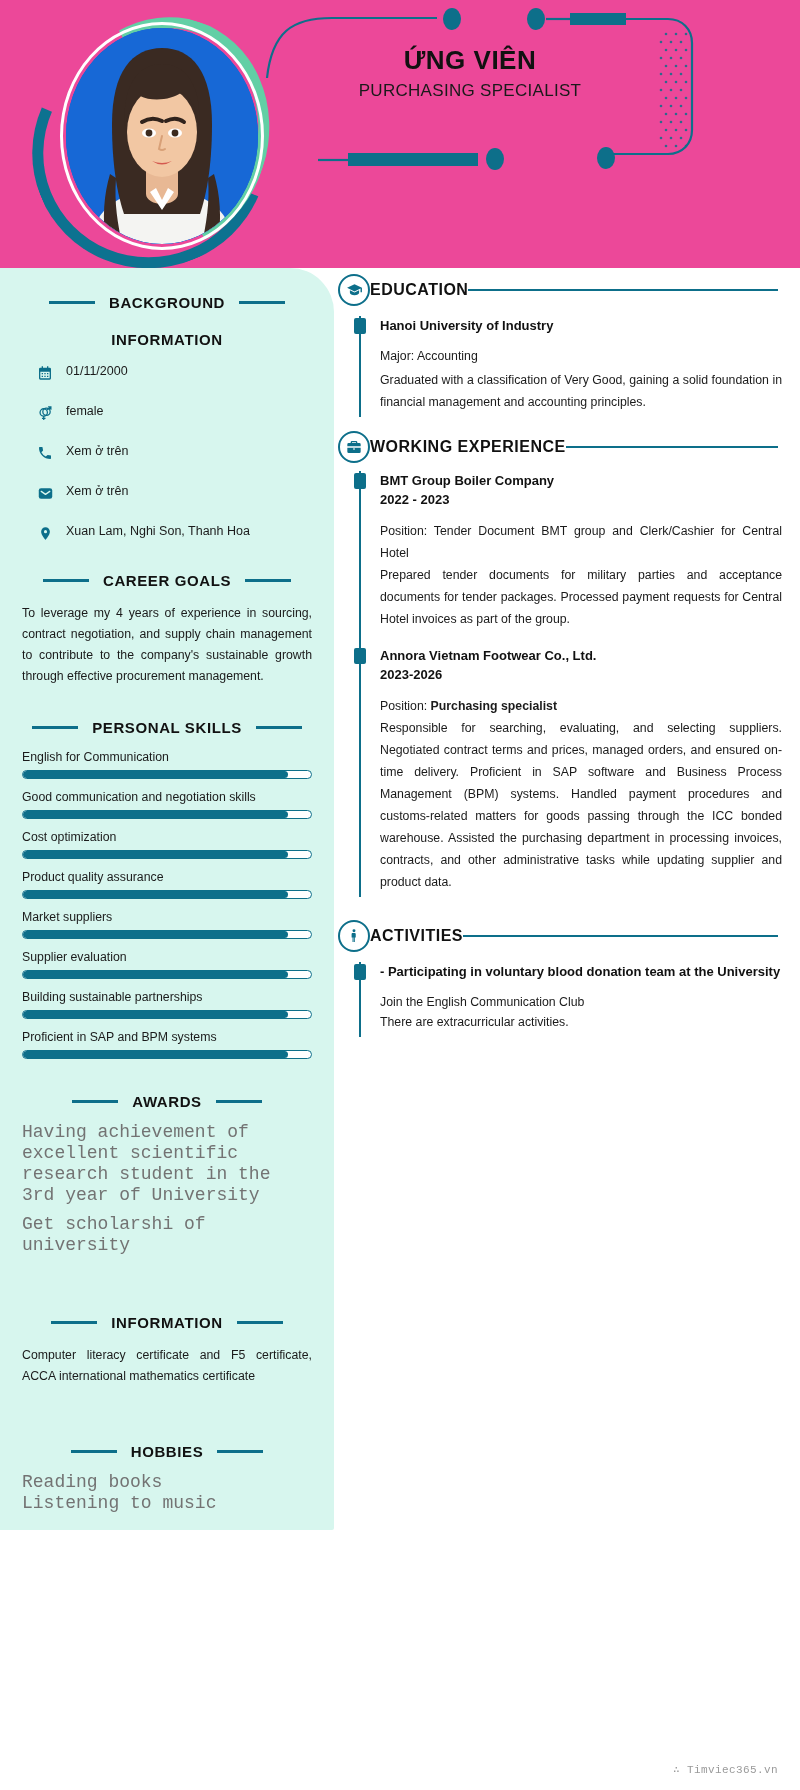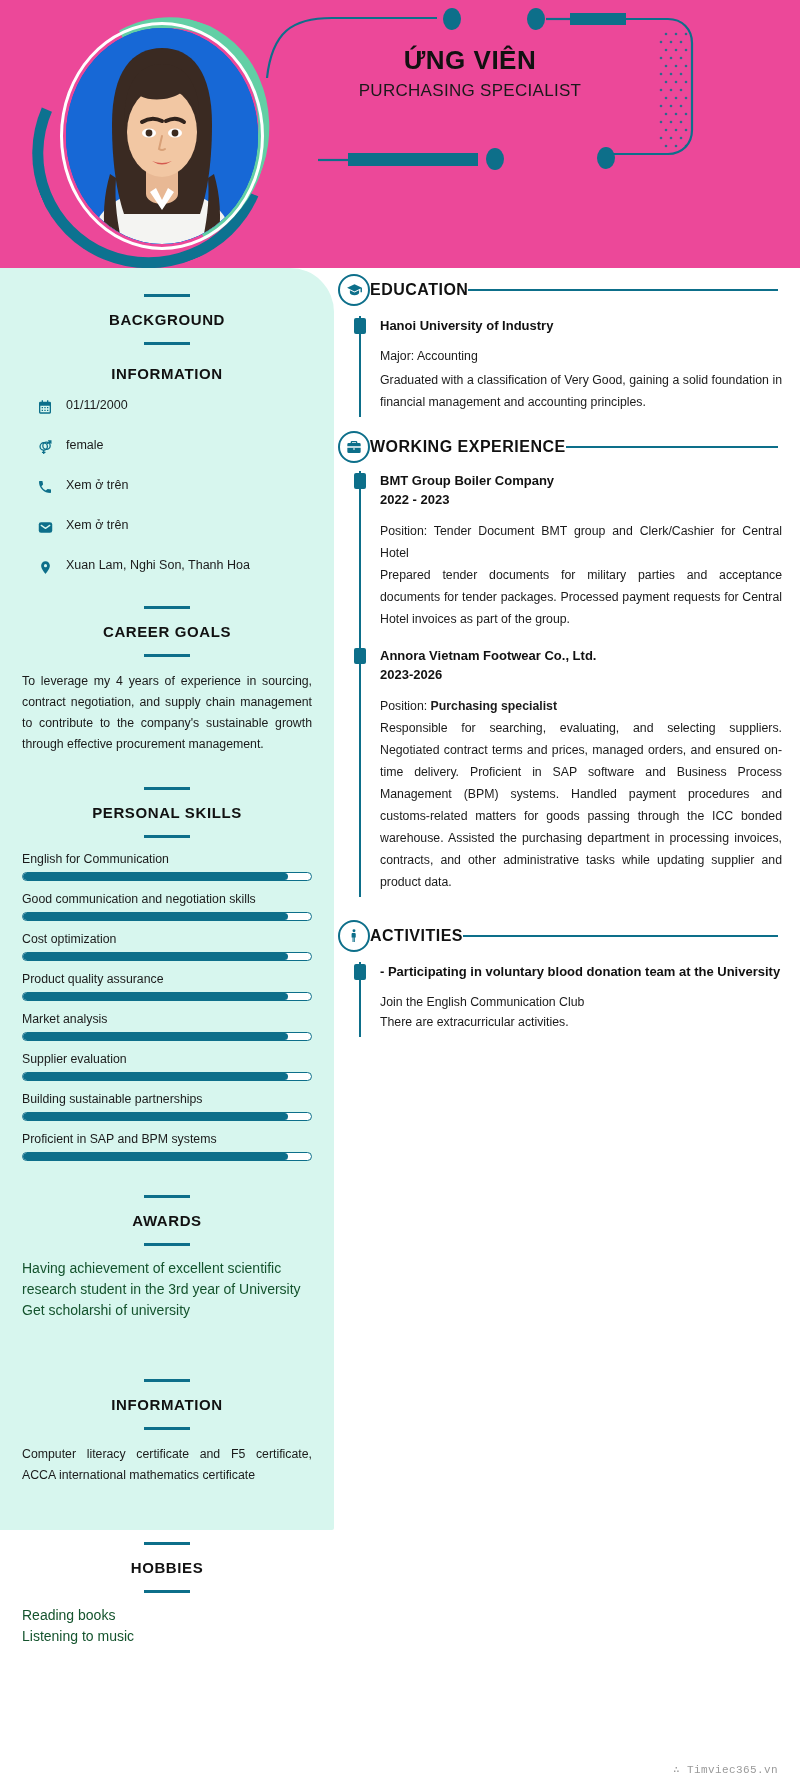--- a/index.html
+++ b/index.html
@@ -100,21 +100,20 @@
     border-top-right-radius: 44px;
     border-bottom-right-radius: 2px;
     padding: 0 22px;
   }
   .sect-head {
     display: flex;
     align-items: center;
     justify-content: center;
     gap: 14px;
     margin-top: 26px;
-    flex-direction: column;
   }
   .sect-head .rule { width: 46px; height: 3px; background: #0d6f8a; flex: none; }
   .sect-head .title {
     font-size: 15px;
     font-weight: bold;
     letter-spacing: 0.6px;
     color: #111;
     text-align: center;
   }
   .sect-head2 {
@@ -138,23 +137,24 @@
 
   .para {
     margin-top: 14px;
     font-size: 12.3px;
     line-height: 21px;
     color: #1b1b1b;
     text-align: justify;
   }
   .para-left {
     margin-top: 12px;
-    font-size: 14px;
+    font-size: 18px;
     line-height: 21px;
-    color: #14532d;
+    color: #737373;
+    font-family: Liberation Mono, monospace;
   }
 
   .skills { margin-top: 14px; }
   .skill { margin-bottom: 11px; }
   .skill .lbl { font-size: 12.3px; color: #1b1b1b; margin-bottom: 6px; }
   .bar {
     position: relative;
     height: 9px;
     border: 1px solid #0d6f8a;
     border-radius: 6px;
@@ -451,21 +451,21 @@
               <div class="fill" style="width: 92%;"></div>
             </div>
           </div>
           <div class="skill">
             <div class="lbl">Product quality assurance</div>
             <div class="bar">
               <div class="fill" style="width: 92%;"></div>
             </div>
           </div>
           <div class="skill">
-            <div class="lbl">Market analysis</div>
+            <div class="lbl">Market suppliers</div>
             <div class="bar">
               <div class="fill" style="width: 92%;"></div>
             </div>
           </div>
           <div class="skill">
             <div class="lbl">Supplier evaluation</div>
             <div class="bar">
               <div class="fill" style="width: 92%;"></div>
             </div>
           </div>
@@ -482,21 +482,21 @@
             </div>
           </div>
         </div>
 
       <div class="sect-head" style="margin-top:34px">
         <span class="rule"></span>
         <span class="title">AWARDS</span>
         <span class="rule"></span>
       </div>
       <div class="para-left"> Having achievement of excellent scientific research student in the 3rd year of University</div>
-      <div class="para-left" style="margin-top:0"> Get scholarshi of university</div>
+      <div class="para-left" style="margin-top:8px"> Get scholarshi of university</div>
 
       <div class="sect-head" style="margin-top:58px">
         <span class="rule"></span>
         <span class="title">INFORMATION</span>
         <span class="rule"></span>
       </div>
       <div class="para">Computer literacy certificate and F5 certificate, ACCA international mathematics certificate</div>
 
       <div class="sect-head" style="margin-top:56px">
         <span class="rule"></span>

